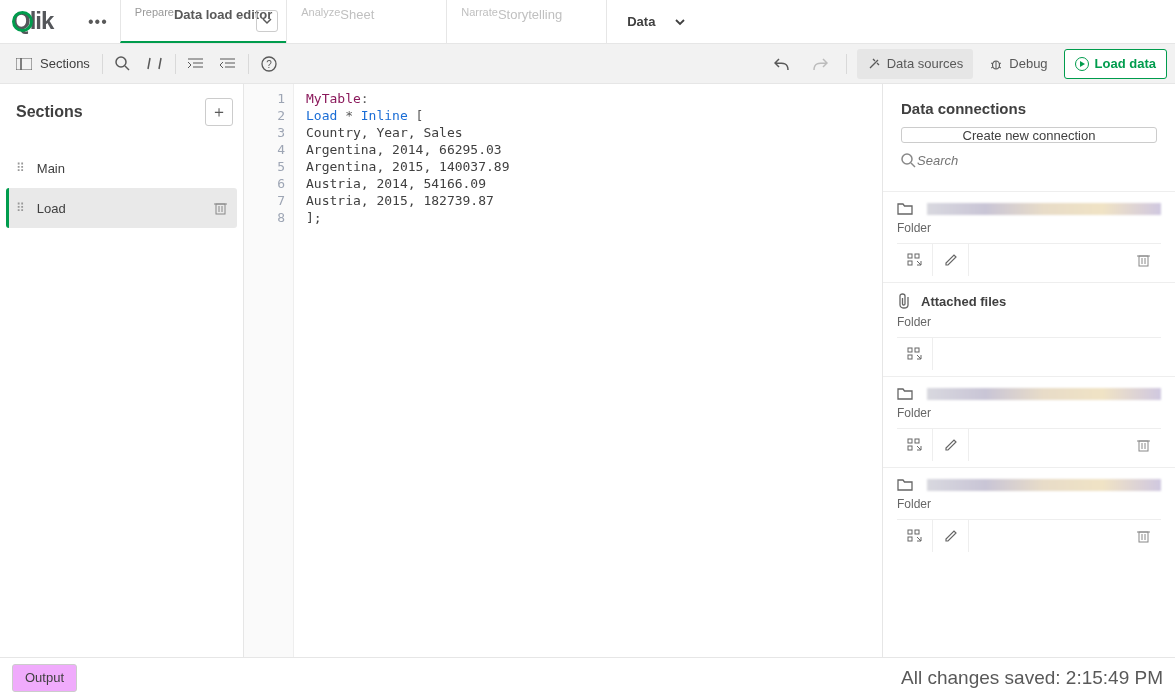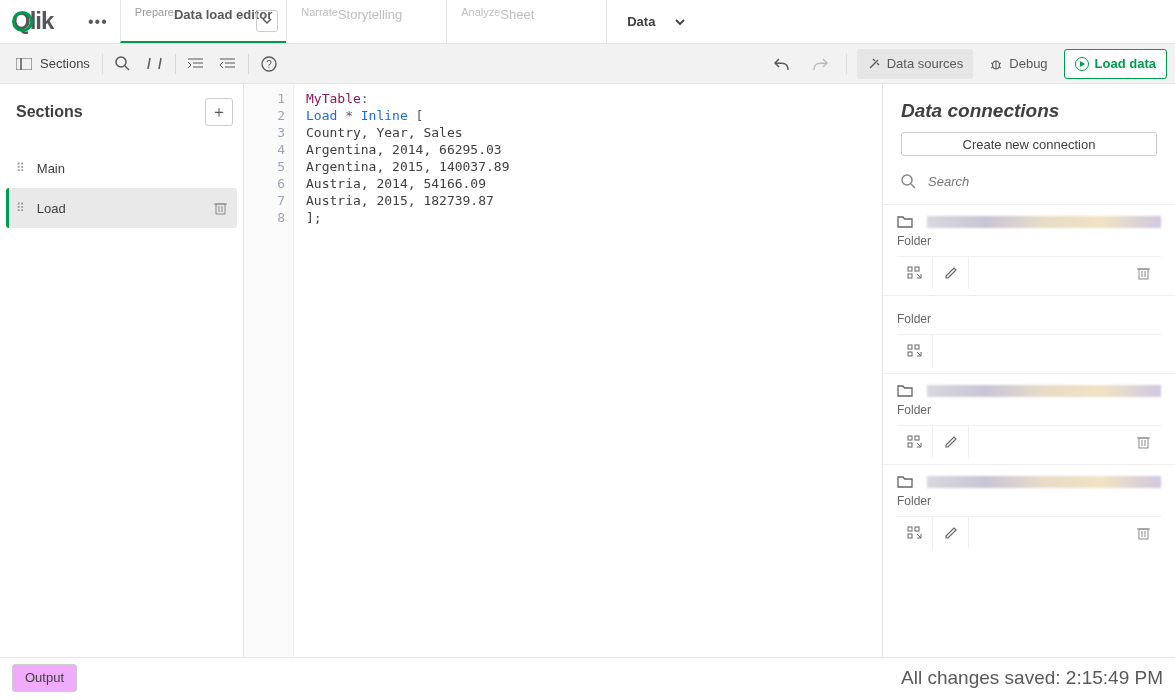--- a/index.html
+++ b/index.html
@@ -35,23 +35,23 @@
 .side-item.active { background:#e9e9e9; border-left:3px solid #009c4d; padding-left:7px;}
 .side-item .del { margin-left:auto; color:#888;}
 .editor { flex:1; display:flex; border-right:1px solid #e6e6e6; font-family: Consolas, Menlo, monospace; font-size:13px;}
 .gutter { width:50px; background:#fafafa; border-right:1px solid #eee; text-align:right; padding:6px 8px 0 0; color:#9da5b4;}
 .gutter div { height:17px; line-height:17px;}
 .code { flex:1; padding:6px 0 0 12px; white-space:pre; line-height:17px;}
 .tok-name { color:#8b1a5c; }
 .tok-kw { color:#1a6dd6; }
 .tok-op { color:#595959; }
 .right-panel { width:292px; display:flex; flex-direction:column; overflow:hidden;}
-.rp-head { padding:16px 28px 10px 18px; font-size:19px; font-weight:600;font-style:italic;}
-.rp-new { margin:0 18px 10px 18px; height:24px; border:1px solid #ccc; border-radius:3px; display:flex; align-items:center; justify-content:center; cursor:pointer; background:#fff;}
-.rp-search { margin:0 18px 8px 18px; height:30px; display:flex; align-items:center; gap:12px; color:#999;}
+.rp-head { padding:16px 28px 10px 18px; font-size:15px; font-weight:600;}
+.rp-new { margin:0 18px 10px 18px; height:16px; border:1px solid #ccc; border-radius:3px; display:flex; align-items:center; justify-content:center; cursor:pointer; background:#fff;}
+.rp-search { margin:0 18px 8px 18px; height:30px; display:flex; align-items:flex-start; gap:1px; color:#999;}
 .rp-search input { border:none; outline:none; flex:1; font-style:italic; color:#999; font-size:13px;}
 .conn-item { border-top:1px solid #eee; padding:10px 14px 6px 14px;}
 .conn-row1 { display:flex; align-items:center; gap:10px;}
 .blur-bar { height:12px; flex:1; margin-left:4px; background:linear-gradient(90deg,#d8d8df,#c9c5d6,#e8dcc8,#f0e3c5,#d0c8e0); filter:blur(1px);}
 .conn-type { font-size:12px; color:#666; margin-top:6px;}
 .conn-tools { display:flex; align-items:center; margin-top:8px; border-top:1px solid #eee; }
 .ct-btn { width:36px; height:32px; display:flex; align-items:center; justify-content:center; border-right:1px solid #eee; color:#666; cursor:pointer;}
 .ct-del { margin-left:auto; border:none;}
 .footer { height:40px; border-top:1px solid #e6e6e6; display:flex; align-items:center; padding:0 12px;}
 .out-btn { height:28px; border:1px solid #ccc; border-radius:3px; padding:0 12px; display:flex; align-items:center; cursor:pointer; background:#f0abfc;}
@@ -75,26 +75,26 @@
   <div class="nav-tab active">
     <span class="sup">Prepare</span>
     <span class="sub">Data load editor</span>
     <span class="nav-drop">
       <svg class="chev" viewBox="0 0 10 10">
           <path d="M1 3 L5 7 L9 3" fill="none" stroke="#595959" stroke-width="1.5"></path>
         </svg>
     </span>
   </div>
   <div class="nav-tab disabled">
+    <span class="sup">Analyze</span>
+    <span class="sub">Sheet</span>
+  </div>
+  <div class="nav-tab disabled">
     <span class="sup">Narrate</span>
     <span class="sub">Storytelling</span>
-  </div>
-  <div class="nav-tab disabled">
-    <span class="sup">Analyze</span>
-    <span class="sub">Sheet</span>
   </div>
   <div class="nav-data">
     <span>Data</span>
     <svg class="chev" viewBox="0 0 10 10">
         <path d="M1 3 L5 7 L9 3" fill="none" stroke="#404040" stroke-width="1.8"></path>
       </svg>
   </div>
 </div>
 
 <div class="toolbar">
@@ -261,20 +261,28 @@
               <svg width="13" height="14" viewBox="0 0 13 14">
                 <rect x="2" y="3" width="9" height="10" fill="none" stroke="#888"></rect>
                 <line x1="0" y1="3" x2="13" y2="3" stroke="#888"></line>
                 <line x1="5" y1="5" x2="5" y2="11" stroke="#888"></line>
                 <line x1="8" y1="5" x2="8" y2="11" stroke="#888"></line>
               </svg>
             </div>
           </div>
         </div>
         <div class="conn-item">
+          <div class="conn-row1">
+            <span>
+              <svg width="14" height="16" viewBox="0 0 14 16">
+                <path d="M11 4 L11 12 C11 14 9 15 7 15 C5 15 3 14 3 12 L3 3 C3 1.5 4 1 5.5 1 C7 1 8 1.5 8 3 L8 11 C8 12 7 12 6.5 12 C6 12 5.5 12 5.5 11 L5.5 5" fill="none" stroke="#666" stroke-width="1.3"></path>
+              </svg>
+            </span>
+            <span style="font-weight:600;">Attached files</span>
+          </div>
           <div class="conn-type">Folder</div>
           <div class="conn-tools">
             <div class="ct-btn">
               <svg width="15" height="14" viewBox="0 0 15 14">
                 <rect x="1" y="1" width="4" height="4" fill="none" stroke="#666"></rect>
                 <rect x="1" y="8" width="4" height="4" fill="none" stroke="#666"></rect>
                 <rect x="8" y="1" width="4" height="4" fill="none" stroke="#666"></rect>
                 <path d="M10 8 L14 12 M14 8 L14 12 L10 12" fill="none" stroke="#666"></path>
               </svg>
             </div>

